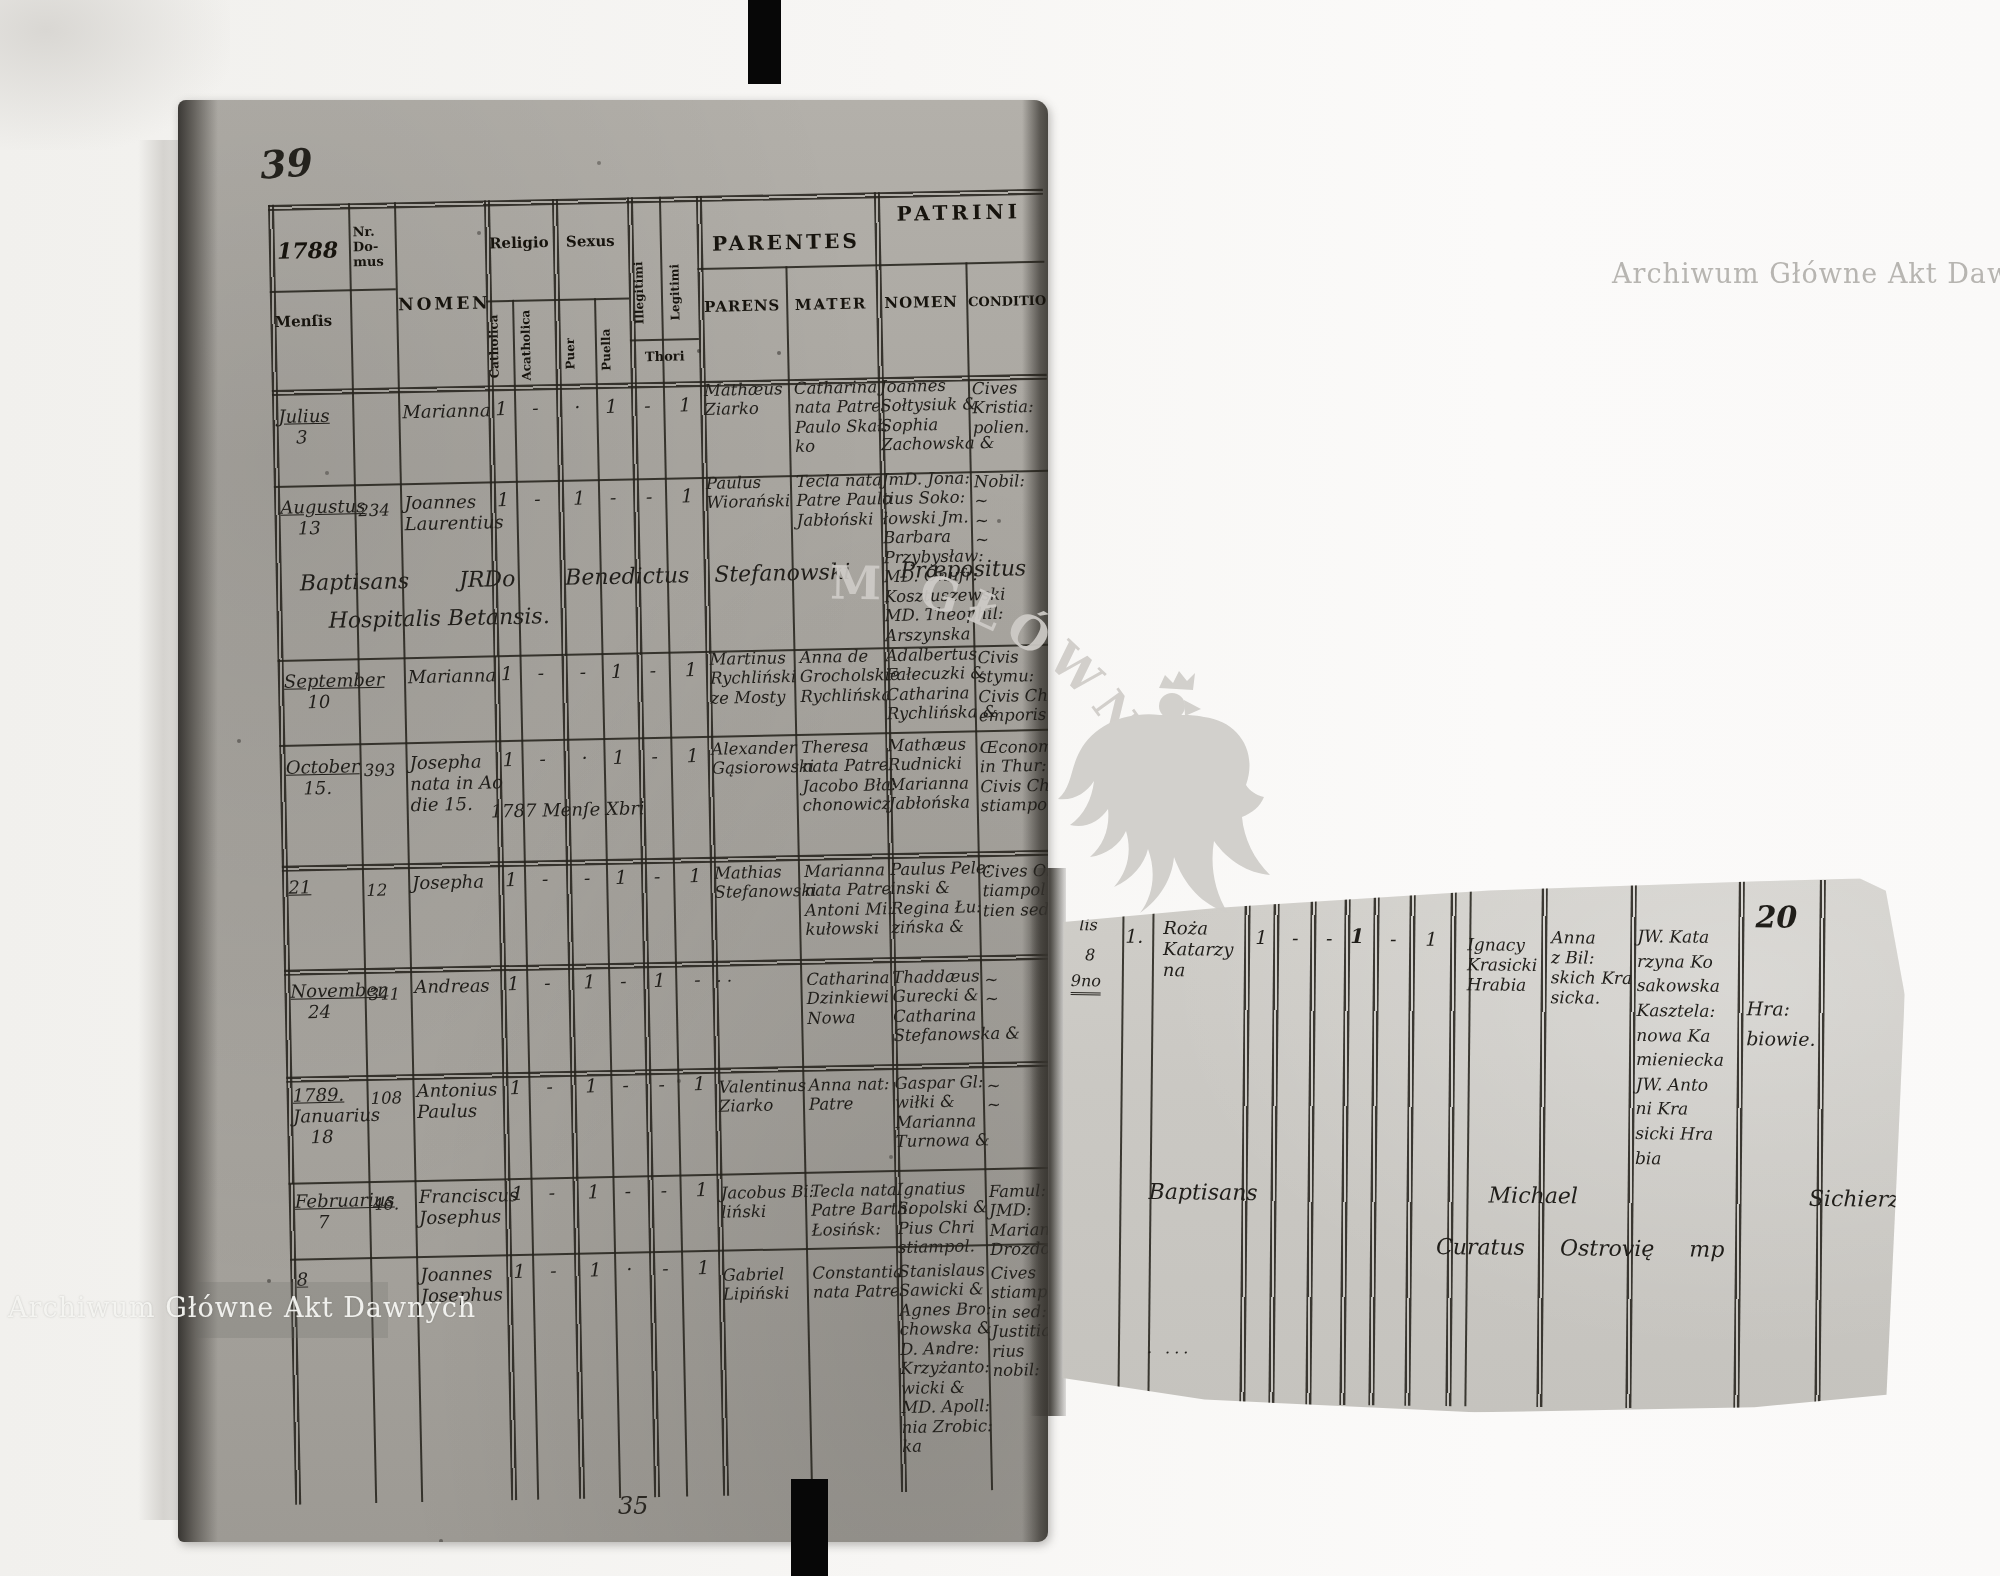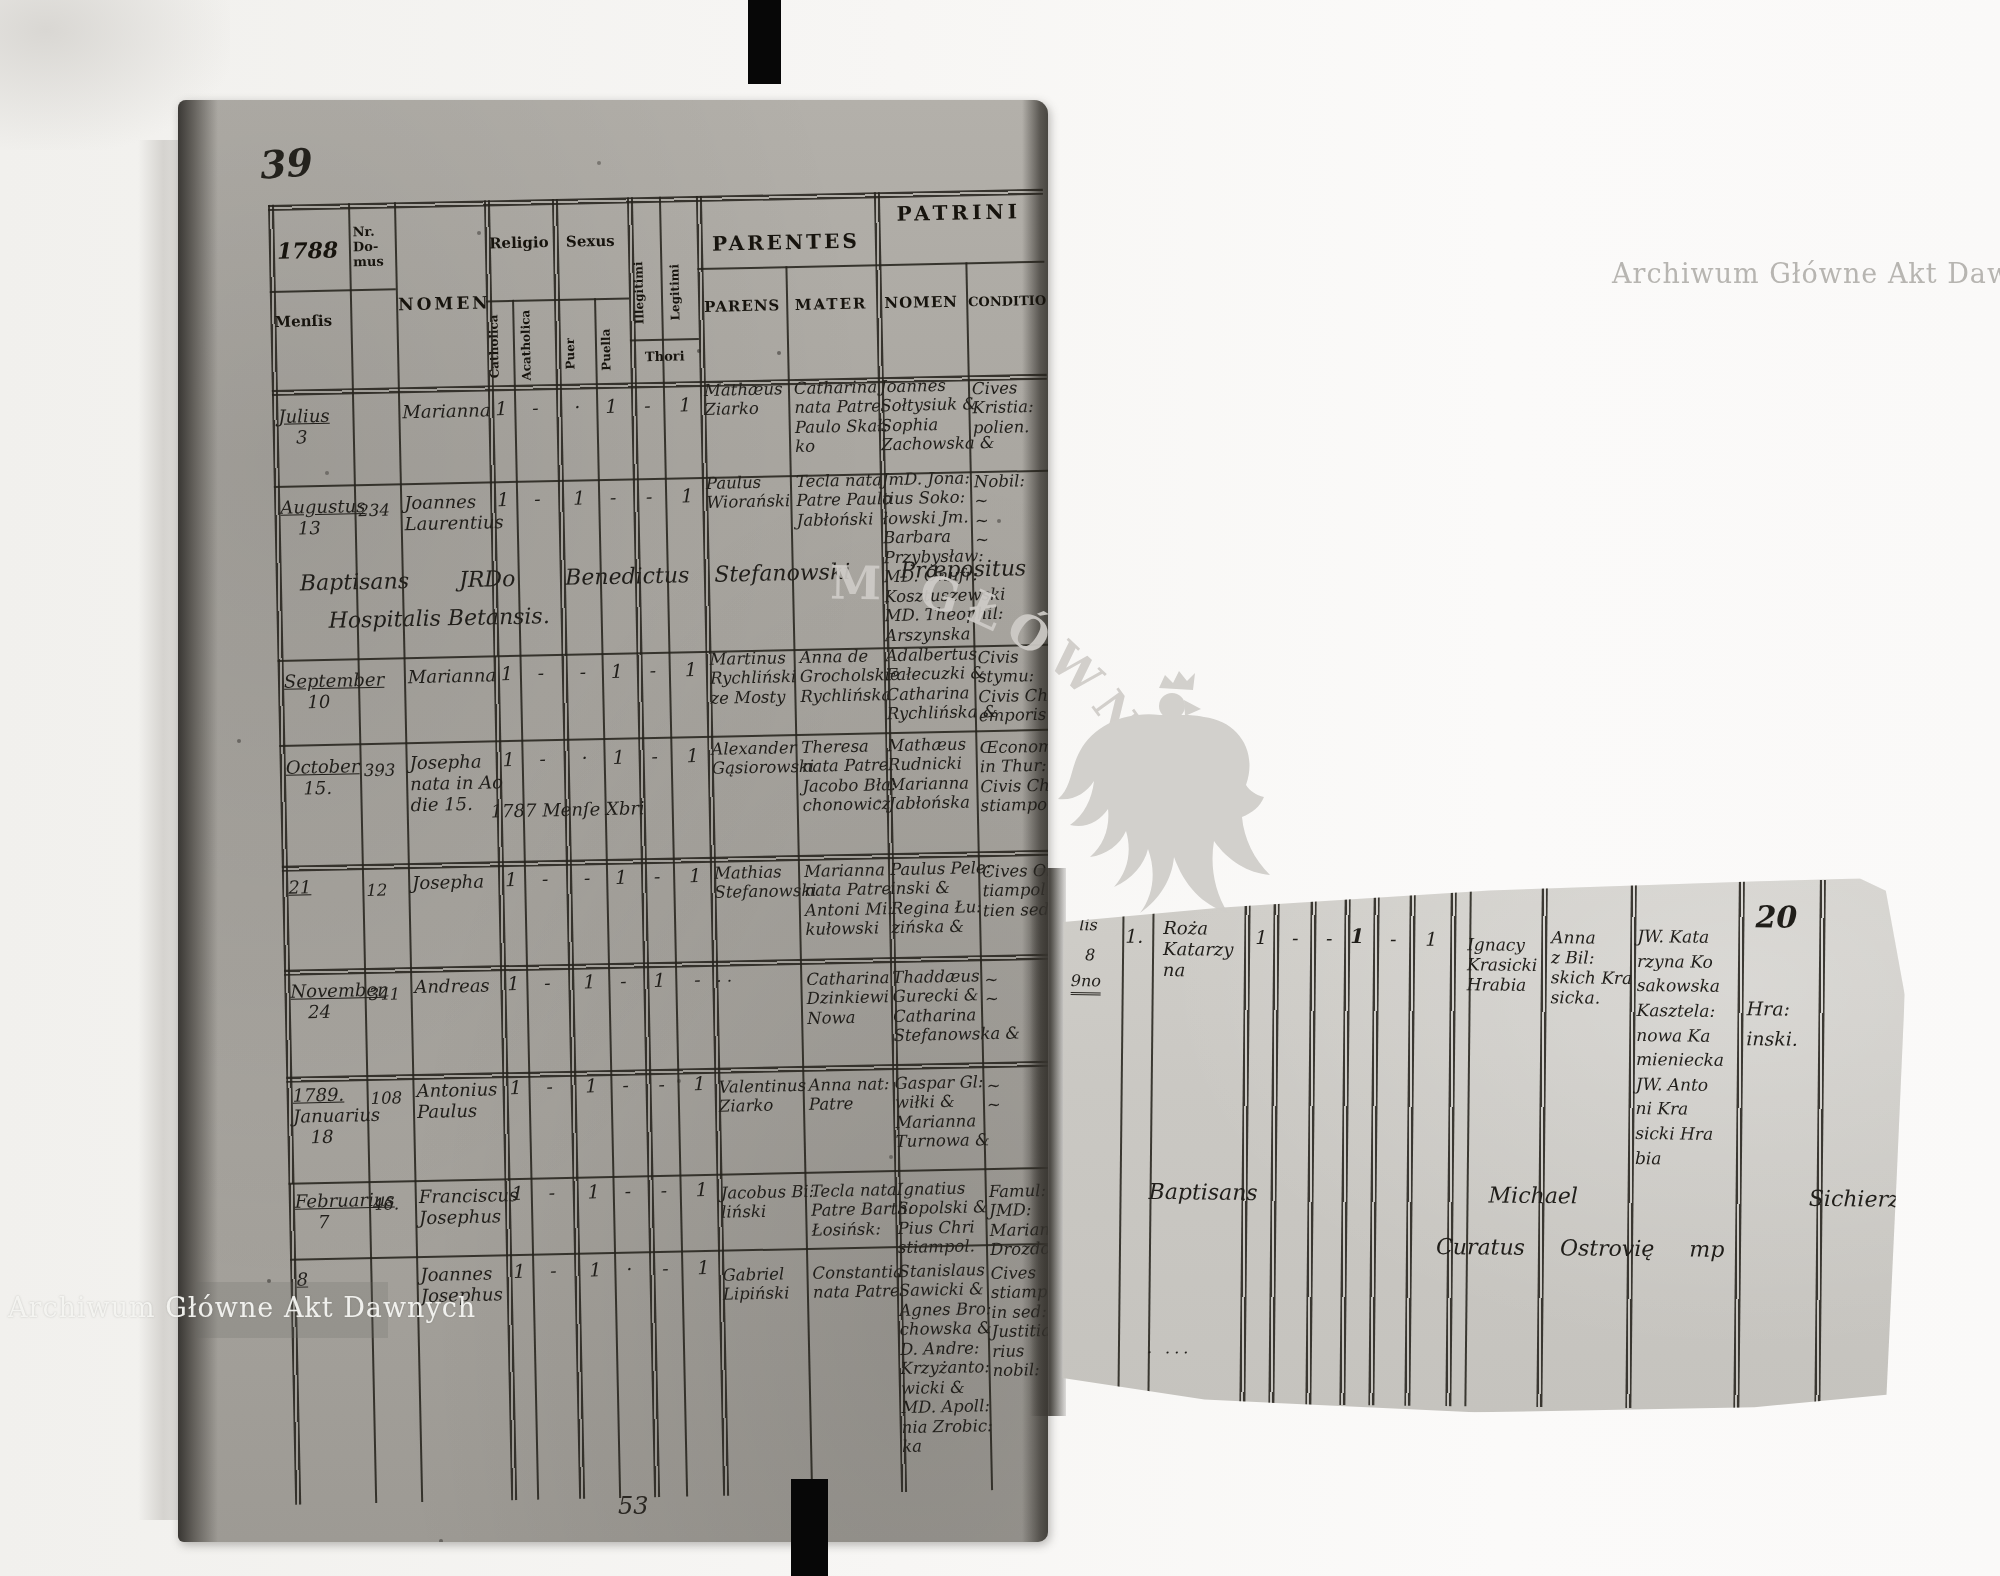--- a/index.html
+++ b/index.html
@@ -75,21 +75,21 @@
 
   <div class="wash-tl"></div>
   <div class="wash-left"></div>
 
   <div class="left-page">
     <div class="page-left-edge"></div>
     <div class="page-right-edge"></div>
     <div class="specks"></div>
 
     <div class="page39 hw">39</div>
-    <div class="sheet28 hw">53</div>
+    <div class="sheet28 hw">35</div>
 
     <div class="table-layer" id="table-layer">
 
       <div class="hdr hw" style="left:8px;top:34px;width:70px;font-size:22px;font-weight:600;text-align:left;">1788</div>
       <div class="hdr" style="left:84px;top:22px;width:42px;font-size:13px;line-height:1.15;text-align:left;">Nr.
 Do-
 mus</div>
       <div class="hdr" style="left:4px;top:108px;width:76px;font-size:15px;text-align:left;">Menſis</div>
       <div class="hdr" style="left:128px;top:92px;width:86px;font-size:17px;letter-spacing:3px;">NOMEN</div>
       <div class="hdr" style="left:216px;top:34px;width:68px;font-size:15px;">Religio</div>
@@ -408,21 +408,21 @@
 rzyna Ko
 sakowska
 Kasztela:
 nowa Ka
 mieniecka
 JW. Anto
 ni Kra
 sicki Hra
 bia</div>
     <div class="cell hw" style="left:688px;top:120px;font-size:19px;line-height:1.6;">Hra:
-inski.</div>
+biowie.</div>
 
     <div class="cell hw" style="left:696px;top:26px;font-size:30px;font-weight:600;">20</div>
 
     <div class="cell hw" style="left:92px;top:312px;font-size:22px;word-spacing:70px;">Baptisans   Michael   Sichierzynski</div>
     <div class="cell hw" style="left:380px;top:364px;font-size:22px;word-spacing:28px;">Curatus Ostrovię mp</div>
     <div class="cell hw" style="left:92px;top:472px;font-size:16px;letter-spacing:4px;">. ...</div>
   </div>
 
   <svg class="wm-svg" width="540" height="520" viewBox="0 0 540 520">
     <defs>

